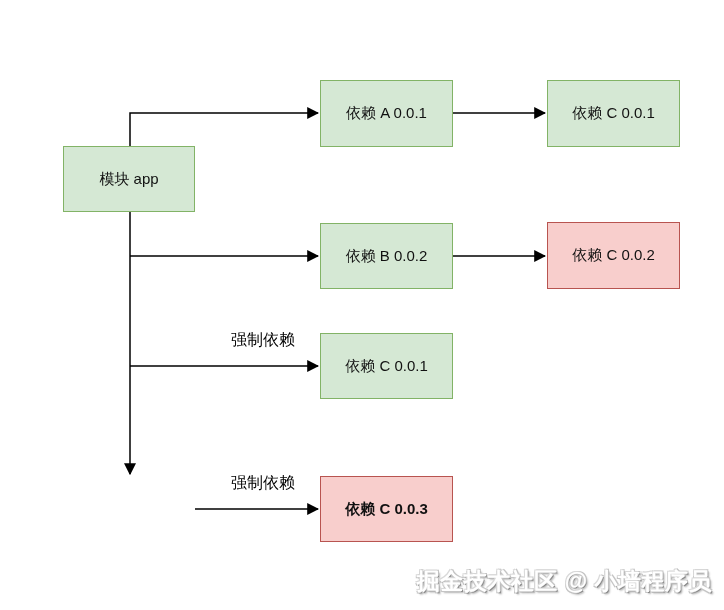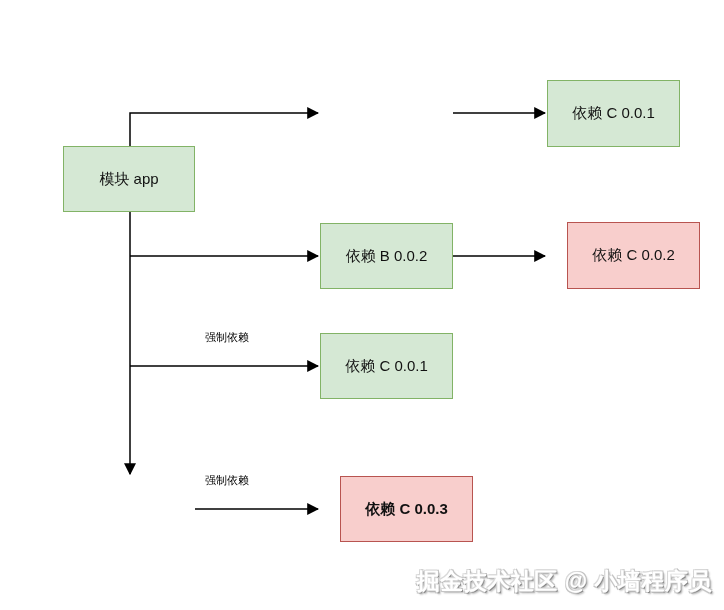--- a/index.html
+++ b/index.html
@@ -19,38 +19,37 @@
     justify-content: center;
     font-size: 15px;
     color: #111111;
     border: 1.5px solid #82b366;
     background: #d5e8d4;
     white-space: nowrap;
   }
   .node.red {
     background: #f8cecc;
     border-color: #b85450;
-    margin-left: 20px;
   }
   .edges {
     position: absolute;
     left: 0; top: 0;
     width: 724px; height: 610px;
     pointer-events: none;
   }
   .edges polyline, .edges line {
     fill: none;
     stroke: #000000;
     stroke-width: 1.5;
   }
   .edge-label {
     position: absolute;
-    font-size: 11px;
+    font-size: 16px;
     color: #000000;
-    text-align: left;
+    text-align: right;
     white-space: nowrap;
   }
   .watermark {
     position: absolute;
     right: 12px;
     bottom: 13px;
     font-size: 23px;
     font-weight: bold;
     letter-spacing: 0.5px;
     color: #ffffff;
@@ -65,20 +64,23 @@
 </style>
 </head>
 <body>
 
 <div class="canvas">
 
   <div class="node" style="left:63px; top:146px; width:132px; height:66px;">
     <span>模块 app</span>
   </div>
 
+  <div class="node" style="left:320px; top:80px; width:133px; height:67px;">
+    <span>依赖 A 0.0.1</span>
+  </div>
 
   <div class="node" style="left:547px; top:80px; width:133px; height:67px;">
     <span>依赖 C 0.0.1</span>
   </div>
 
   <div class="node" style="left:320px; top:223px; width:133px; height:66px;">
     <span>依赖 B 0.0.2</span>
   </div>
 
   <div class="node red" style="left:547px; top:222px; width:133px; height:67px;">

